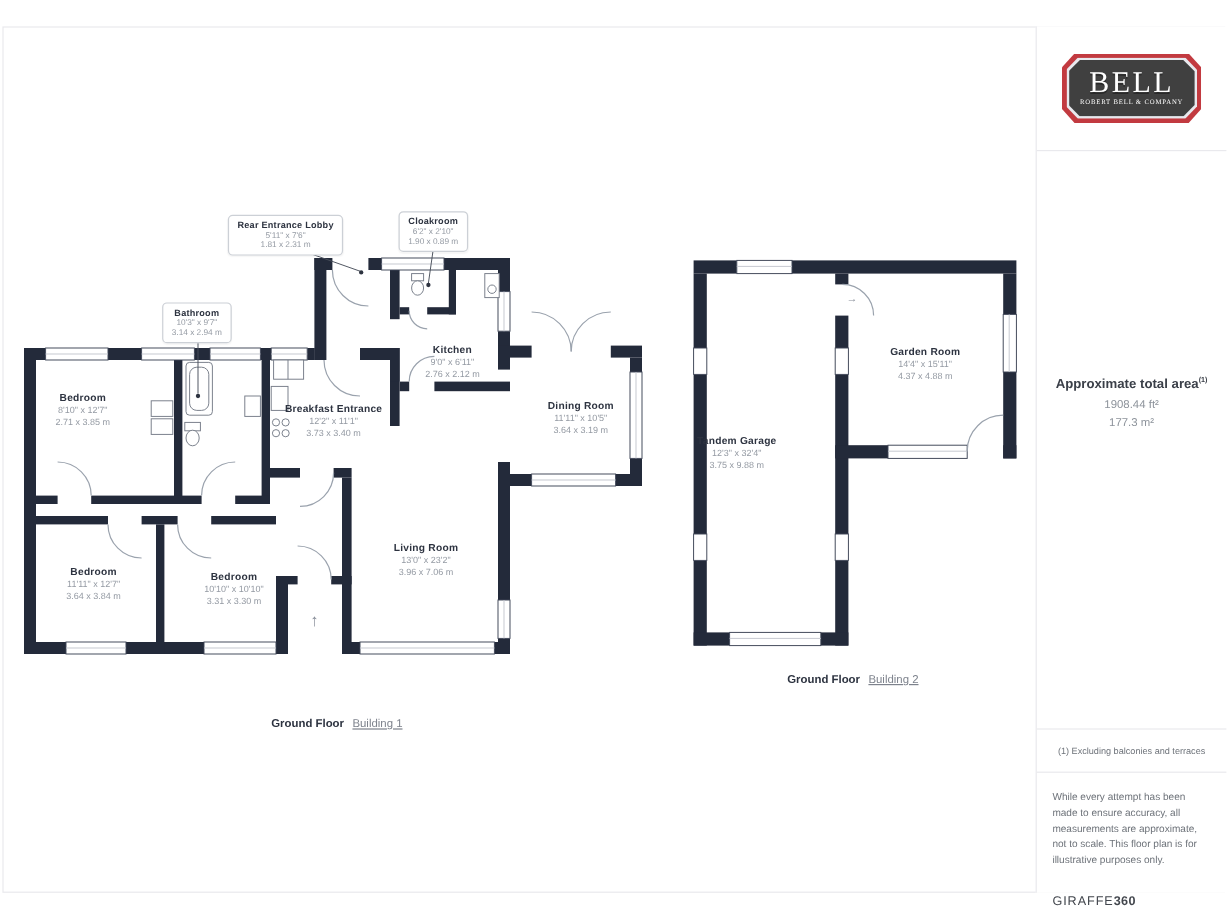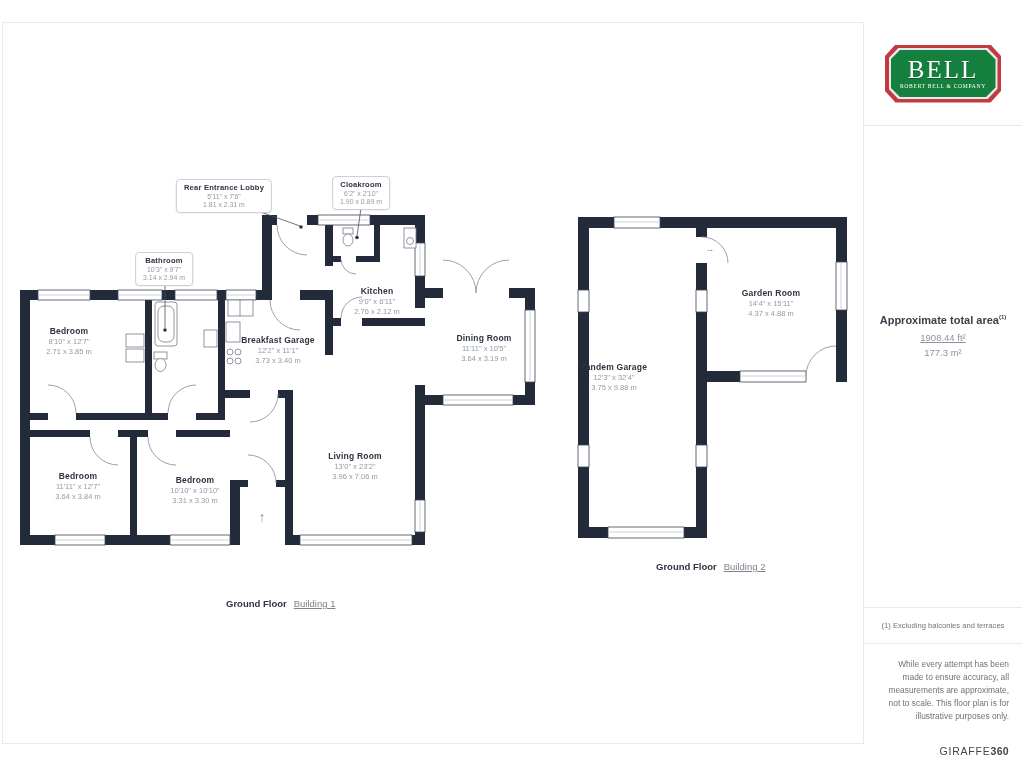--- a/index.html
+++ b/index.html
@@ -19,34 +19,34 @@
   .floor-caption{position:absolute;white-space:nowrap;z-index:3;font-size:9.5px;}
   .fc-b{font-weight:700;color:#2d3340;}
   .fc-l{color:#7d828c;margin-left:7px;text-decoration:underline;}
 
   
   .sidebar{position:absolute;left:863px;top:22px;width:159px;height:722px;border-left:1px solid #e9e9ed;box-sizing:border-box;background:#fff;}
   .sb-sec{box-sizing:border-box;border-bottom:1px solid #e9e9ed;}
   .sb-logo{height:104px;display:flex;align-items:center;justify-content:center;}
   .sb-area{height:482px;text-align:center;padding-top:188px;}
   .sb-note{height:36px;display:flex;align-items:center;justify-content:center;}
-  .sb-disc{height:100px;border-bottom:none;text-align:right;padding:14px 13px 0 13px;box-sizing:border-box;}
+  .sb-disc{height:100px;border-bottom:none;text-align:left;padding:14px 13px 0 13px;box-sizing:border-box;}
 
   .logo-badge{width:116px;height:58px;background:#c23a40;display:flex;align-items:center;justify-content:center;
      clip-path:polygon(9% 0,91% 0,100% 20%,100% 80%,91% 100%,9% 100%,0 80%,0 20%);}
   .logo-mid{width:109px;height:51px;background:#e8e9ee;display:flex;align-items:center;justify-content:center;
      clip-path:polygon(9% 0,91% 0,100% 20%,100% 80%,91% 100%,9% 100%,0 80%,0 20%);}
-  .logo-core{width:105px;height:47px;background:#15803d;color:#fff;display:flex;flex-direction:column;align-items:center;justify-content:center;
+  .logo-core{width:105px;height:47px;background:#404040;color:#fff;display:flex;flex-direction:column;align-items:center;justify-content:center;
      clip-path:polygon(9% 0,91% 0,100% 20%,100% 80%,91% 100%,9% 100%,0 80%,0 20%);}
   .logo-bell{font-family:"Liberation Serif","DejaVu Serif",serif;font-size:25px;line-height:23px;letter-spacing:2px;text-shadow:0 1px 0 rgba(0,0,0,.35);}
   .logo-sub{font-family:"Liberation Serif","DejaVu Serif",serif;font-size:5.6px;letter-spacing:.7px;margin-top:2px;}
 
   .sb-title{font-size:11px;font-weight:700;color:#3a3f48;}
   .sb-sup{font-size:6px;vertical-align:super;font-weight:700;}
-  .sb-val{font-size:9.5px;color:#8d939b;margin-top:6px;text-decoration:underline;}
+  .sb-val{font-size:9.5px;color:#8d939b;margin-top:6px;}
   .sb-val2{font-size:9.5px;color:#8d939b;margin-top:4px;}
   .note-text{font-size:7.6px;color:#6e737a;}
   .disc-text{font-size:8.4px;color:#6e737a;line-height:1.55;}
   .brand{margin-top:22px;font-size:10.5px;color:#42464d;letter-spacing:.8px;}
   .brand-b{font-weight:700;letter-spacing:.3px;}
 </style>
 </head>
 <body>
 
 <div class="stage">
@@ -228,40 +228,40 @@
     <div class="rd">8'10" x 12'7"</div>
     <div class="rd">2.71 x 3.85 m</div>
   </div>
 
   <div class="room-label callout" style="left:164px;top:269px">
     <div class="rn">Bathroom</div>
     <div class="rd">10'3" x 9'7"</div>
     <div class="rd">3.14 x 2.94 m</div>
   </div>
 
-  <div class="room-label callout" style="left:224px;top:196px">
+  <div class="room-label callout" style="left:238px;top:196px">
     <div class="rn">Rear Entrance Lobby</div>
     <div class="rd">5'11" x 7'6"</div>
     <div class="rd">1.81 x 2.31 m</div>
   </div>
 
   <div class="room-label callout" style="left:361px;top:193px">
     <div class="rn">Cloakroom</div>
     <div class="rd">6'2" x 2'10"</div>
     <div class="rd">1.90 x 0.89 m</div>
   </div>
 
   <div class="room-label" style="left:377px;top:301px">
     <div class="rn">Kitchen</div>
     <div class="rd">9'0" x 6'11"</div>
     <div class="rd">2.76 x 2.12 m</div>
   </div>
 
   <div class="room-label" style="left:278px;top:350px">
-    <div class="rn">Breakfast Garage</div>
+    <div class="rn">Breakfast Entrance</div>
     <div class="rd">12'2" x 11'1"</div>
     <div class="rd">3.73 x 3.40 m</div>
   </div>
 
   <div class="room-label" style="left:484px;top:348px">
     <div class="rn">Dining Room</div>
     <div class="rd">11'11" x 10'5"</div>
     <div class="rd">3.64 x 3.19 m</div>
   </div>
 

